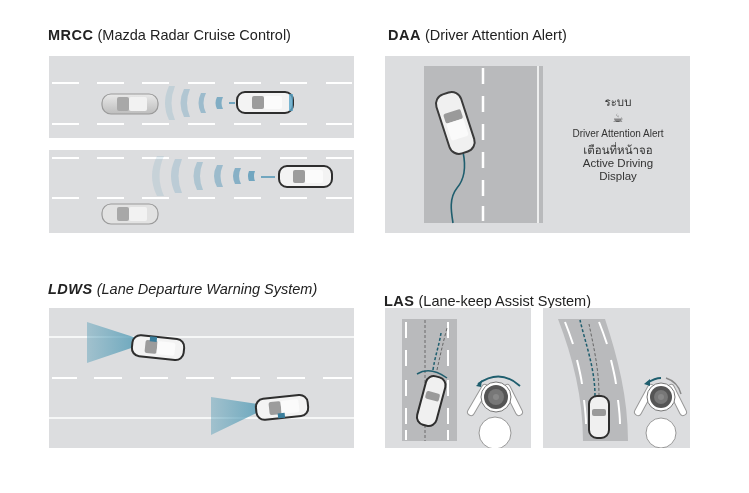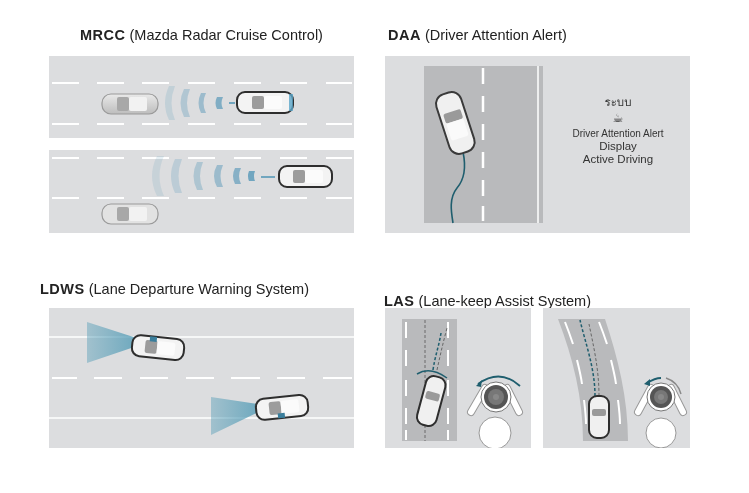--- a/index.html
+++ b/index.html
@@ -8,21 +8,21 @@
   .title { position: absolute; font-size: 14.5px; color: #222; white-space: nowrap; }
   .title b { font-weight: 700; letter-spacing: 0.5px; }
   .title span.rest { font-weight: 400; }
   .panel { position: absolute; background: #dcdddf; overflow: hidden; }
   svg { display: block; }
   .daa-text { position: absolute; text-align: center; color: #333; }
 </style>
 </head>
 <body>
 
-<div class="title" style="left:48px; top:27px;margin-left:32px;">
+<div class="title" style="left:48px; top:27px;">
   <b>MRCC</b>
   <span class="rest">(Mazda Radar Cruise Control)</span>
 </div>
 
 <div class="panel" style="left:49px; top:56px; width:305px; height:82px;">
   <svg width="305" height="82">
     <defs>
       <radialGradient id="wave" cx="1" cy="0.5" r="1">
         <stop offset="0" stop-color="#4e93b5" stop-opacity="0.9"></stop>
         <stop offset="1" stop-color="#4e93b5" stop-opacity="0.15"></stop>
@@ -132,26 +132,27 @@
     <g transform="rotate(-18 70 66)">
       <rect x="57" y="36" width="26" height="62" rx="10" fill="#f0f0f0" stroke="#3a3a3a" stroke-width="2"></rect>
       <rect x="61" y="55" width="18" height="10" rx="2" fill="#9a9a9a"></rect>
       <rect x="61" y="65" width="18" height="18" rx="2" fill="#fafafa"></rect>
     </g>
   </svg>
   <div class="daa-text" style="left:168px; top:40px; width:130px; font-size:11.5px; line-height:13px;">
     <div>ระบบ</div>
     <div style="font-size:12px; margin-top:3px;">☕</div>
     <div style="font-size:10px; margin-top:2px;">Driver Attention Alert</div>
+    <div style="margin-top:4px;">เตือนที่หน้าจอ</div>
+    <div>Active Driving</div>
     <div>Display</div>
-    <div>Active Driving</div>
   </div>
 </div>
 
-<div class="title" style="left:40px; top:281px;">
+<div class="title" style="left:48px; top:281px;font-style:italic;">
   <b>LDWS</b>
   <span class="rest">(Lane Departure Warning System)</span>
 </div>
 
 <div class="panel" style="left:49px; top:308px; width:305px; height:140px;">
   <svg width="305" height="140">
     <defs>
       <linearGradient id="beam" x1="0" y1="0" x2="1" y2="0">
         <stop offset="0" stop-color="#5a9fb8" stop-opacity="0.45"></stop>
         <stop offset="1" stop-color="#5a9fb8" stop-opacity="0.95"></stop>

